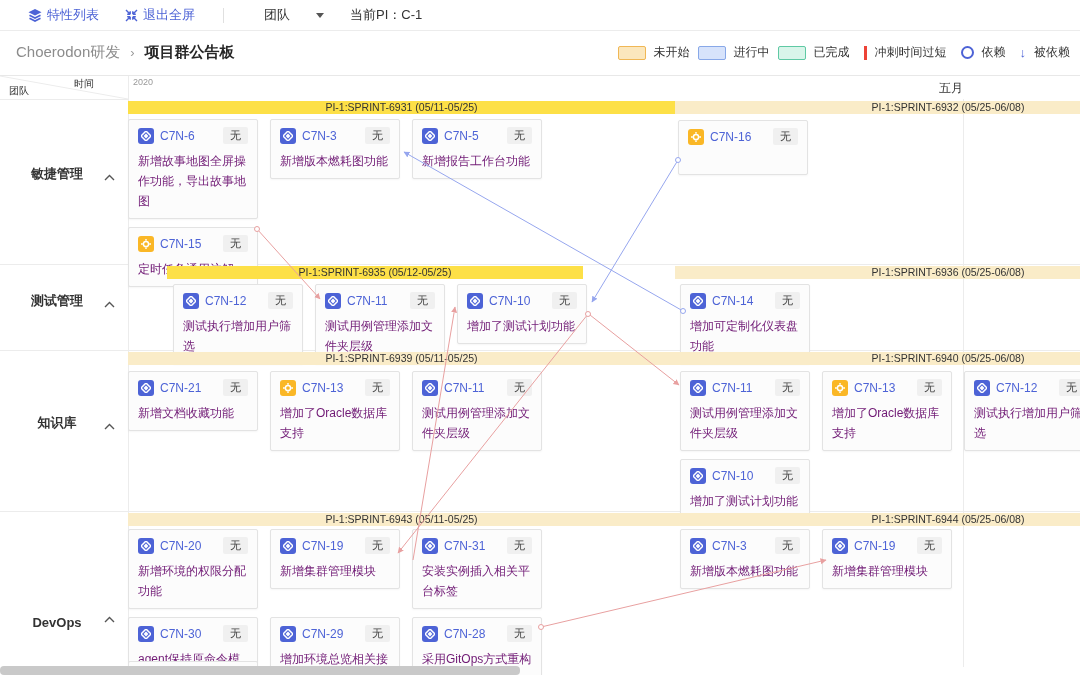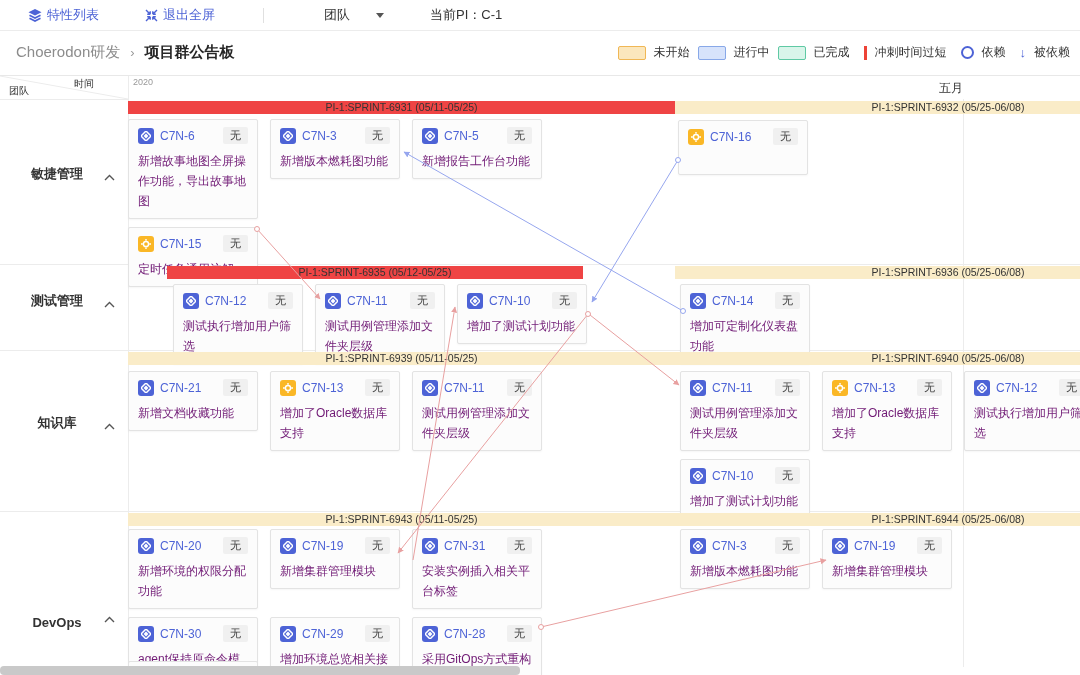--- a/index.html
+++ b/index.html
@@ -3,21 +3,21 @@
 <meta charset="utf-8">
 <style>
   html,body{margin:0;padding:0;}
   body{
     width:1080px;height:675px;overflow:hidden;position:relative;
     background:#fff;font-family:"Liberation Sans","DejaVu Sans",sans-serif;
     -webkit-font-smoothing:antialiased;color:#333;
   }
   
   .topbar{position:absolute;left:0;top:0;width:1080px;height:30px;background:#fff;
-    border-bottom:1px solid #ececec;display:flex;align-items:center;font-size:13px;gap:20px;}
+    border-bottom:1px solid #ececec;display:flex;align-items:center;font-size:13px;}
   .tb-link{display:flex;align-items:center;gap:5px;color:#4d63d6;cursor:pointer;}
   .tb-link svg{display:block;}
   .tb-feature{margin-left:28px;}
   .tb-exit{margin-left:26px;}
   .tb-divider{width:1px;height:15px;background:#e0e0e0;margin:0 28px 0 28px;}
   .tb-team{display:flex;align-items:center;gap:26px;color:#333;cursor:pointer;margin-left:12px;}
   .caret-down{width:0;height:0;border-left:4px solid transparent;border-right:4px solid transparent;border-top:5px solid #555;}
   .tb-pi{margin-left:26px;color:#333;}
   
   .crumbrow{position:absolute;left:0;top:30px;width:1080px;height:45px;display:flex;align-items:center;}
@@ -42,21 +42,21 @@
   .corner svg{position:absolute;left:0;top:0;}
   .corner .c-team{position:absolute;left:9px;bottom:1px;}
   .corner .c-time{position:absolute;right:34px;top:1px;}
   .year{position:absolute;left:133px;top:1px;font-size:9px;color:#999;}
   .month{position:absolute;left:128px;top:4px;width:835px;text-align:right;font-size:12px;color:#333;}
   
   .team-row{position:absolute;left:0;width:1080px;}
   .team-label{position:absolute;left:0;width:128px;text-align:center;font-size:13px;font-weight:700;color:#333;padding-right:14px;box-sizing:border-box;}
   .team-caret{position:absolute;left:104px;cursor:pointer;display:block;}
   .sprintbar{position:absolute;height:13px;font-size:10.5px;line-height:13px;text-align:center;color:#333;overflow:hidden;white-space:nowrap;}
-  .bar-in_progress{background:#ef4444;}
+  .bar-in_progress{background:#fde047;}
   .bar-not_started{background:#faecc8;}
   .cardcell{position:absolute;display:flex;flex-wrap:wrap;column-gap:12px;row-gap:8px;align-items:flex-start;}
   
   .card{width:130px;box-sizing:border-box;background:#fcfcfc;border:1px solid #e3e3e3;border-radius:2px;
     padding:7px 9px 7px 9px;box-shadow:0 1px 2px rgba(0,0,0,.04);min-height:55px;}
   .card-head{display:flex;align-items:center;gap:6px;}
   .type-icon{width:16px;height:16px;border-radius:3px;display:flex;align-items:center;justify-content:center;flex:0 0 16px;}
   .type-feature{background:#4d63d6;}
   .type-enabler{background:#fab726;}
   .card-id{font-size:12px;color:#4d63d6;text-decoration:none;cursor:pointer;white-space:nowrap;}

